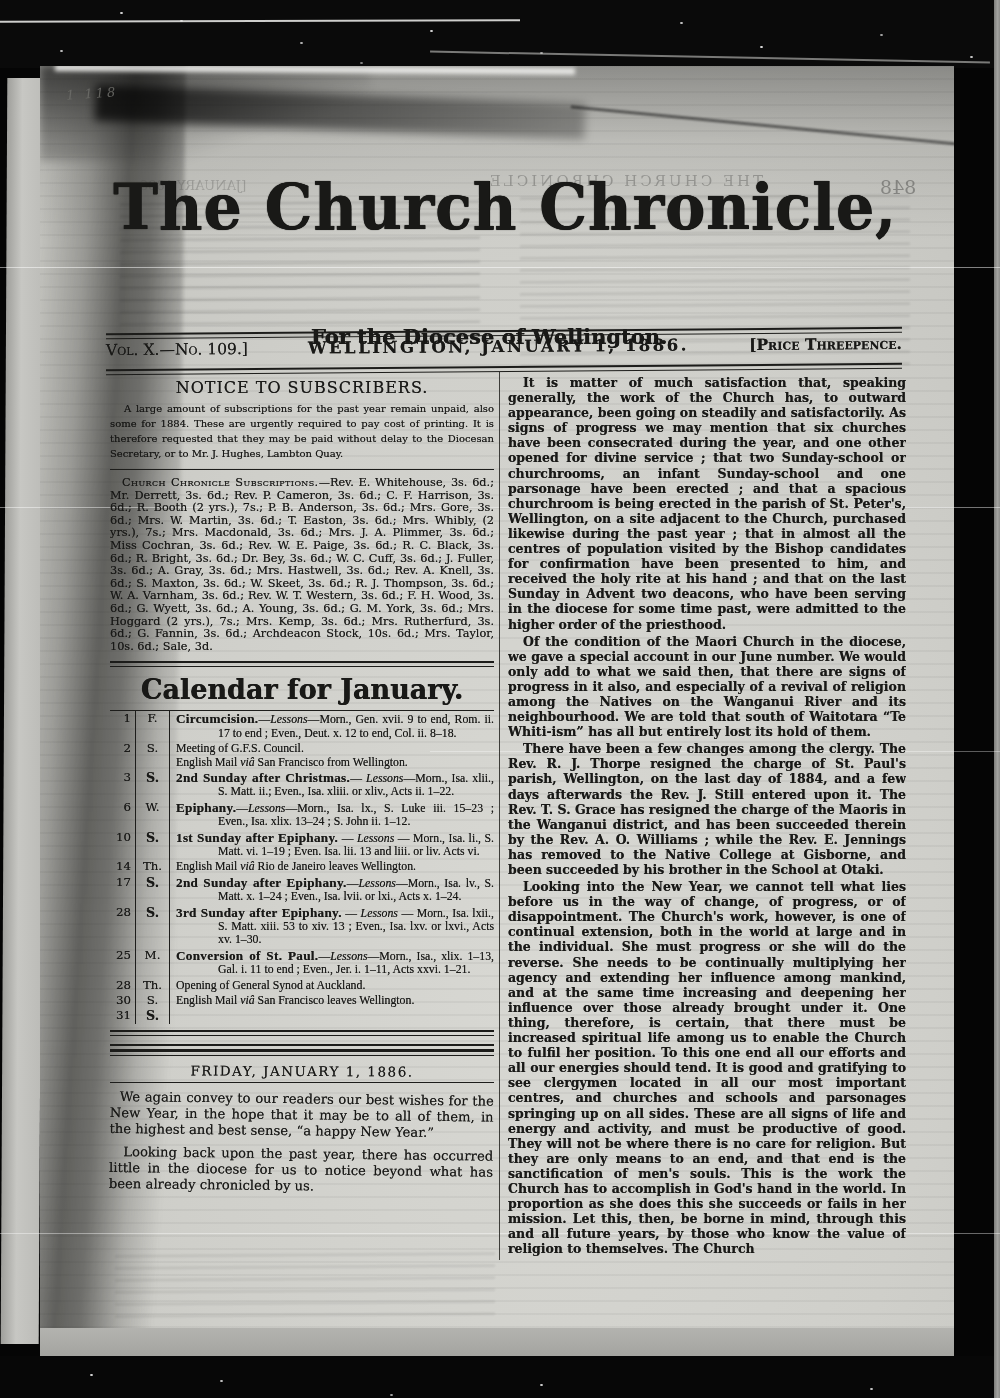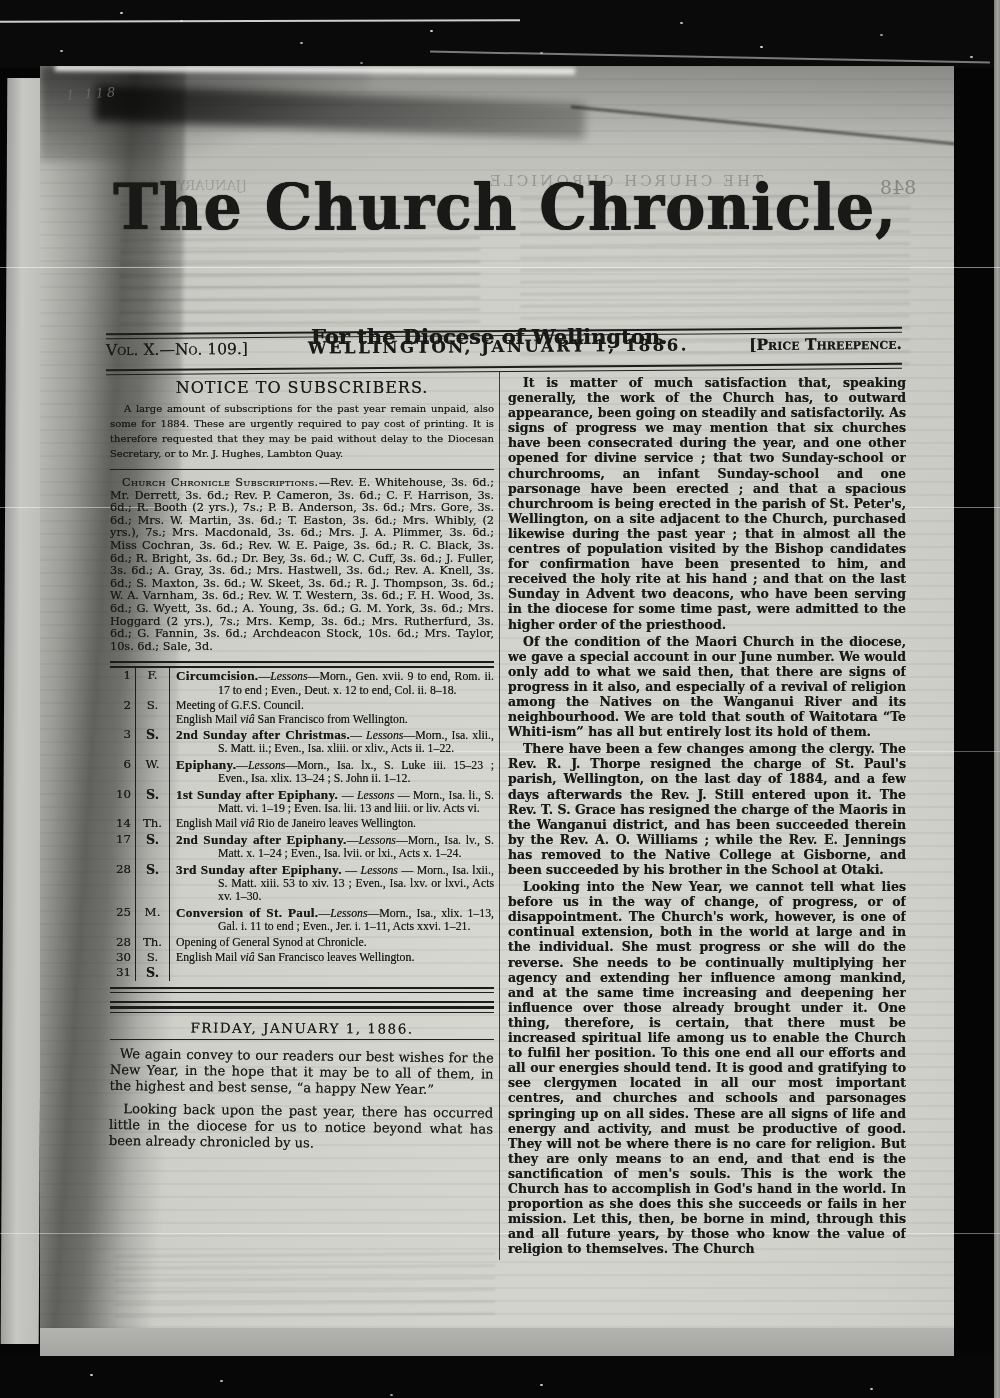--- a/index.html
+++ b/index.html
@@ -128,20 +128,21 @@
 </div>
 <div class="abs rule-d" id="mast-rule-2"></div>
 <div class="abs" id="column-divider"></div>
 
 <div class="abs ink" id="left-column">
   <div id="notice-heading">NOTICE TO SUBSCRIBERS.</div>
   <p class="justp" id="notice-body">A large amount of subscriptions for the past year remain unpaid, also some for 1884.  These are urgently required to pay cost of printing.  It is therefore requested that they may be paid without delay to the Diocesan Secretary, or to Mr. J. Hughes, Lambton Quay.</p>
   <div class="rule mt8"></div>
   <p class="justp" id="subscriptions"><span class="lead">Church Chronicle Subscriptions.</span><span>—Rev. E. Whitehouse, 3s. 6d.; Mr. Derrett, 3s. 6d.; Rev. P. Cameron, 3s. 6d.; C. F. Harrison, 3s. 6d.; R. Booth (2 yrs.), 7s.; P. B. Anderson, 3s. 6d.; Mrs. Gore, 3s. 6d.; Mrs. W. Martin, 3s. 6d.; T. Easton, 3s. 6d.; Mrs. Whibly, (2 yrs.), 7s.; Mrs. Macdonald, 3s. 6d.; Mrs. J. A. Plimmer, 3s. 6d.; Miss Cochran, 3s. 6d.; Rev. W. E. Paige, 3s. 6d.; R. C. Black, 3s. 6d.; R. Bright, 3s. 6d.; Dr. Bey, 3s. 6d.; W. C. Cuff, 3s. 6d.; J. Fuller, 3s. 6d.; A. Gray, 3s. 6d.; Mrs. Hastwell, 3s. 6d.; Rev. A. Knell, 3s. 6d.; S. Maxton, 3s. 6d.; W. Skeet, 3s. 6d.; R. J. Thompson, 3s. 6d.; W. A. Varnham, 3s. 6d.; Rev. W. T. Western, 3s. 6d.; F. H. Wood, 3s. 6d.; G. Wyett, 3s. 6d.; A. Young, 3s. 6d.; G. M. York, 3s. 6d.; Mrs. Hoggard (2 yrs.), 7s.; Mrs. Kemp, 3s. 6d.; Mrs. Rutherfurd, 3s. 6d.; G. Fannin, 3s. 6d.; Archdeacon Stock, 10s. 6d.; Mrs. Taylor, 10s. 6d.; Sale, 3d.</span></p>
   <div class="rule-d mt8"></div>
+  <div id="calendar-heading">Calendar for January.</div>
   <div id="calendar-table">
       <div class="cal-row">
         <div class="cal-day">1</div>
         <div class="cal-wd">F.</div>
         <div class="cal-text">
           <div class="cal-line"><span class="b">Circumcision.</span><span class="t">—</span><span class="i">Lessons</span><span class="t">—Morn., Gen. xvii. 9 to end, Rom. ii. 17 to end ; Even., Deut. x. 12 to end, Col. ii. 8–18.</span></div>
         </div>
       </div>
       <div class="cal-row">
         <div class="cal-day">2</div>
@@ -197,21 +198,21 @@
         <div class="cal-day">25</div>
         <div class="cal-wd">M.</div>
         <div class="cal-text">
           <div class="cal-line"><span class="b">Conversion of St. Paul.</span><span class="t">—</span><span class="i">Lessons</span><span class="t">—Morn., Isa., xlix. 1–13, Gal. i. 11 to end ; Even., Jer. i. 1–11, Acts xxvi. 1–21.</span></div>
         </div>
       </div>
       <div class="cal-row">
         <div class="cal-day">28</div>
         <div class="cal-wd">Th.</div>
         <div class="cal-text">
-          <div class="cal-line"><span class="t">Opening of General Synod at Chronicle.</span></div>
+          <div class="cal-line"><span class="t">Opening of General Synod at Auckland.</span></div>
         </div>
       </div>
       <div class="cal-row">
         <div class="cal-day">30</div>
         <div class="cal-wd">S.</div>
         <div class="cal-text">
           <div class="cal-line"><span class="t">English Mail </span><span class="i">viâ</span><span class="t"> San Francisco leaves Wellington.</span></div>
         </div>
       </div>
       <div class="cal-row">

